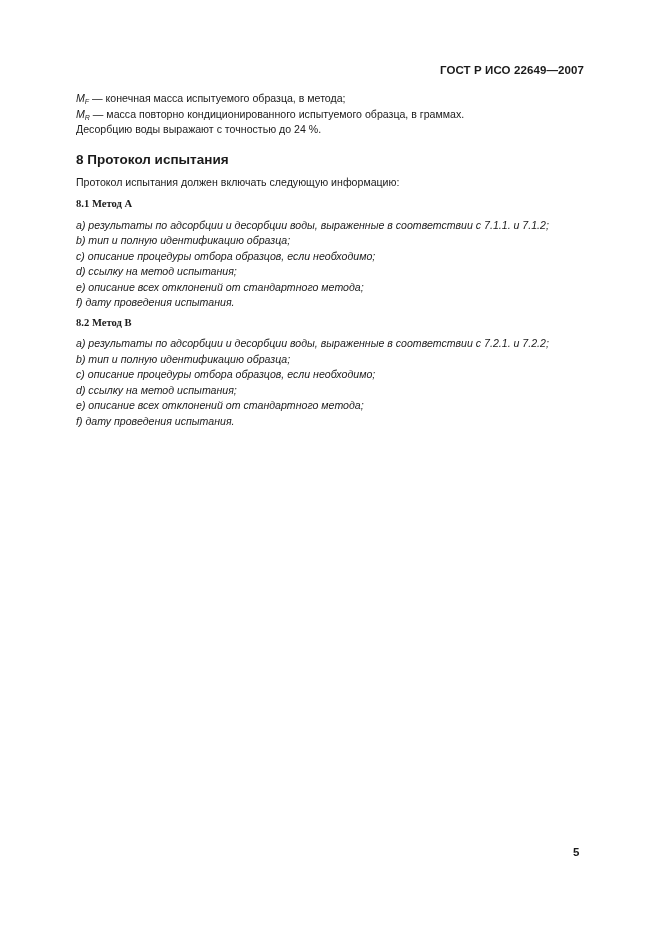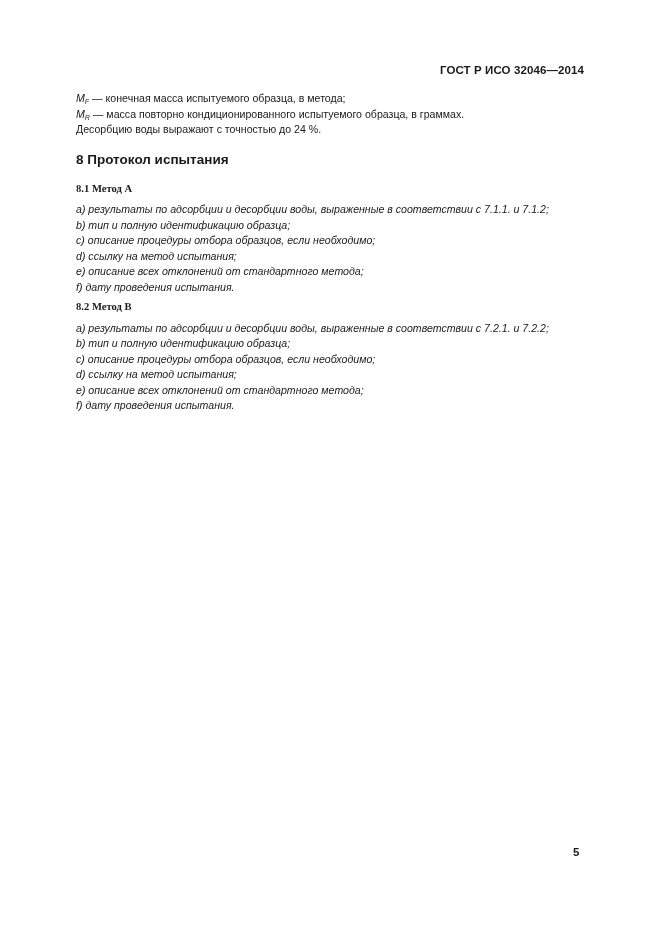--- a/index.html
+++ b/index.html
@@ -7,41 +7,42 @@
       width: 661px; height: 935px; background: #ffffff; position: relative; overflow: hidden;
       font-family: "Liberation Sans", sans-serif; color: #1a1a1a;
     }
     .header {
       position: absolute; top: 64px; right: 77px; font-size: 11.5px; font-weight: bold; letter-spacing: 0.1px;
     }
     .content { position: absolute; left: 76px; top: 91px; width: 520px; font-size: 10.6px; line-height: 15.5px; }
     .line { white-space: nowrap; }
     .var { font-style: italic; }
     .var sub { font-size: 7px; font-style: italic; vertical-align: -2px; line-height: 0; }
-    .h1 { font-size: 13.5px; font-weight: bold; margin-top: 14px; margin-bottom: 13px; line-height: 16px; }
+    .h1 { font-size: 13.5px; font-weight: bold; margin-top: 14px; margin-bottom: 7px; line-height: 16px; }
     .intro { margin-bottom: 6px; }
     .h2 { font-size: 10.6px; font-weight: bold; margin-top: 2px; margin-bottom: 6px; font-family: Liberation Serif, serif; }
     .list { margin-bottom: 4px; font-style: italic; }
     .page-num { position: absolute; left: 573px; top: 846px; font-size: 11.5px; font-weight: bold; }
   </style>
 </head>
 <body>
 
-<div class="header">ГОСТ Р ИСО 32046—2014</div>
+<div class="header">ГОСТ Р ИСО 22649—2007</div>
 
 <div class="content">
   <div class="line">
     <span class="var"><span>M</span><sub>F</sub></span><span> — конечная масса испытуемого образца, в метода;</span>
   </div>
   <div class="line">
     <span class="var"><span>M</span><sub>R</sub></span><span> — масса повторно кондиционированного испытуемого образца, в граммах.</span>
   </div>
   <div class="line">Десорбцию воды выражают с точностью до 24 %.</div>
 
   <div class="h1">8 Протокол испытания</div>
+  <div class="line intro">Протокол испытания должен включать следующую информацию:</div>
 
   <div class="h2">8.1 Метод А</div>
   <div class="list">
     <div class="line">а) результаты по адсорбции и десорбции воды, выраженные в соответствии с 7.1.1. и 7.1.2;</div>
     <div class="line">b) тип и полную идентификацию образца;</div>
     <div class="line">c) описание процедуры отбора образцов, если необходимо;</div>
     <div class="line">d) ссылку на метод испытания;</div>
     <div class="line">e) описание всех отклонений от стандартного метода;</div>
     <div class="line">f) дату проведения испытания.</div>
   </div>

